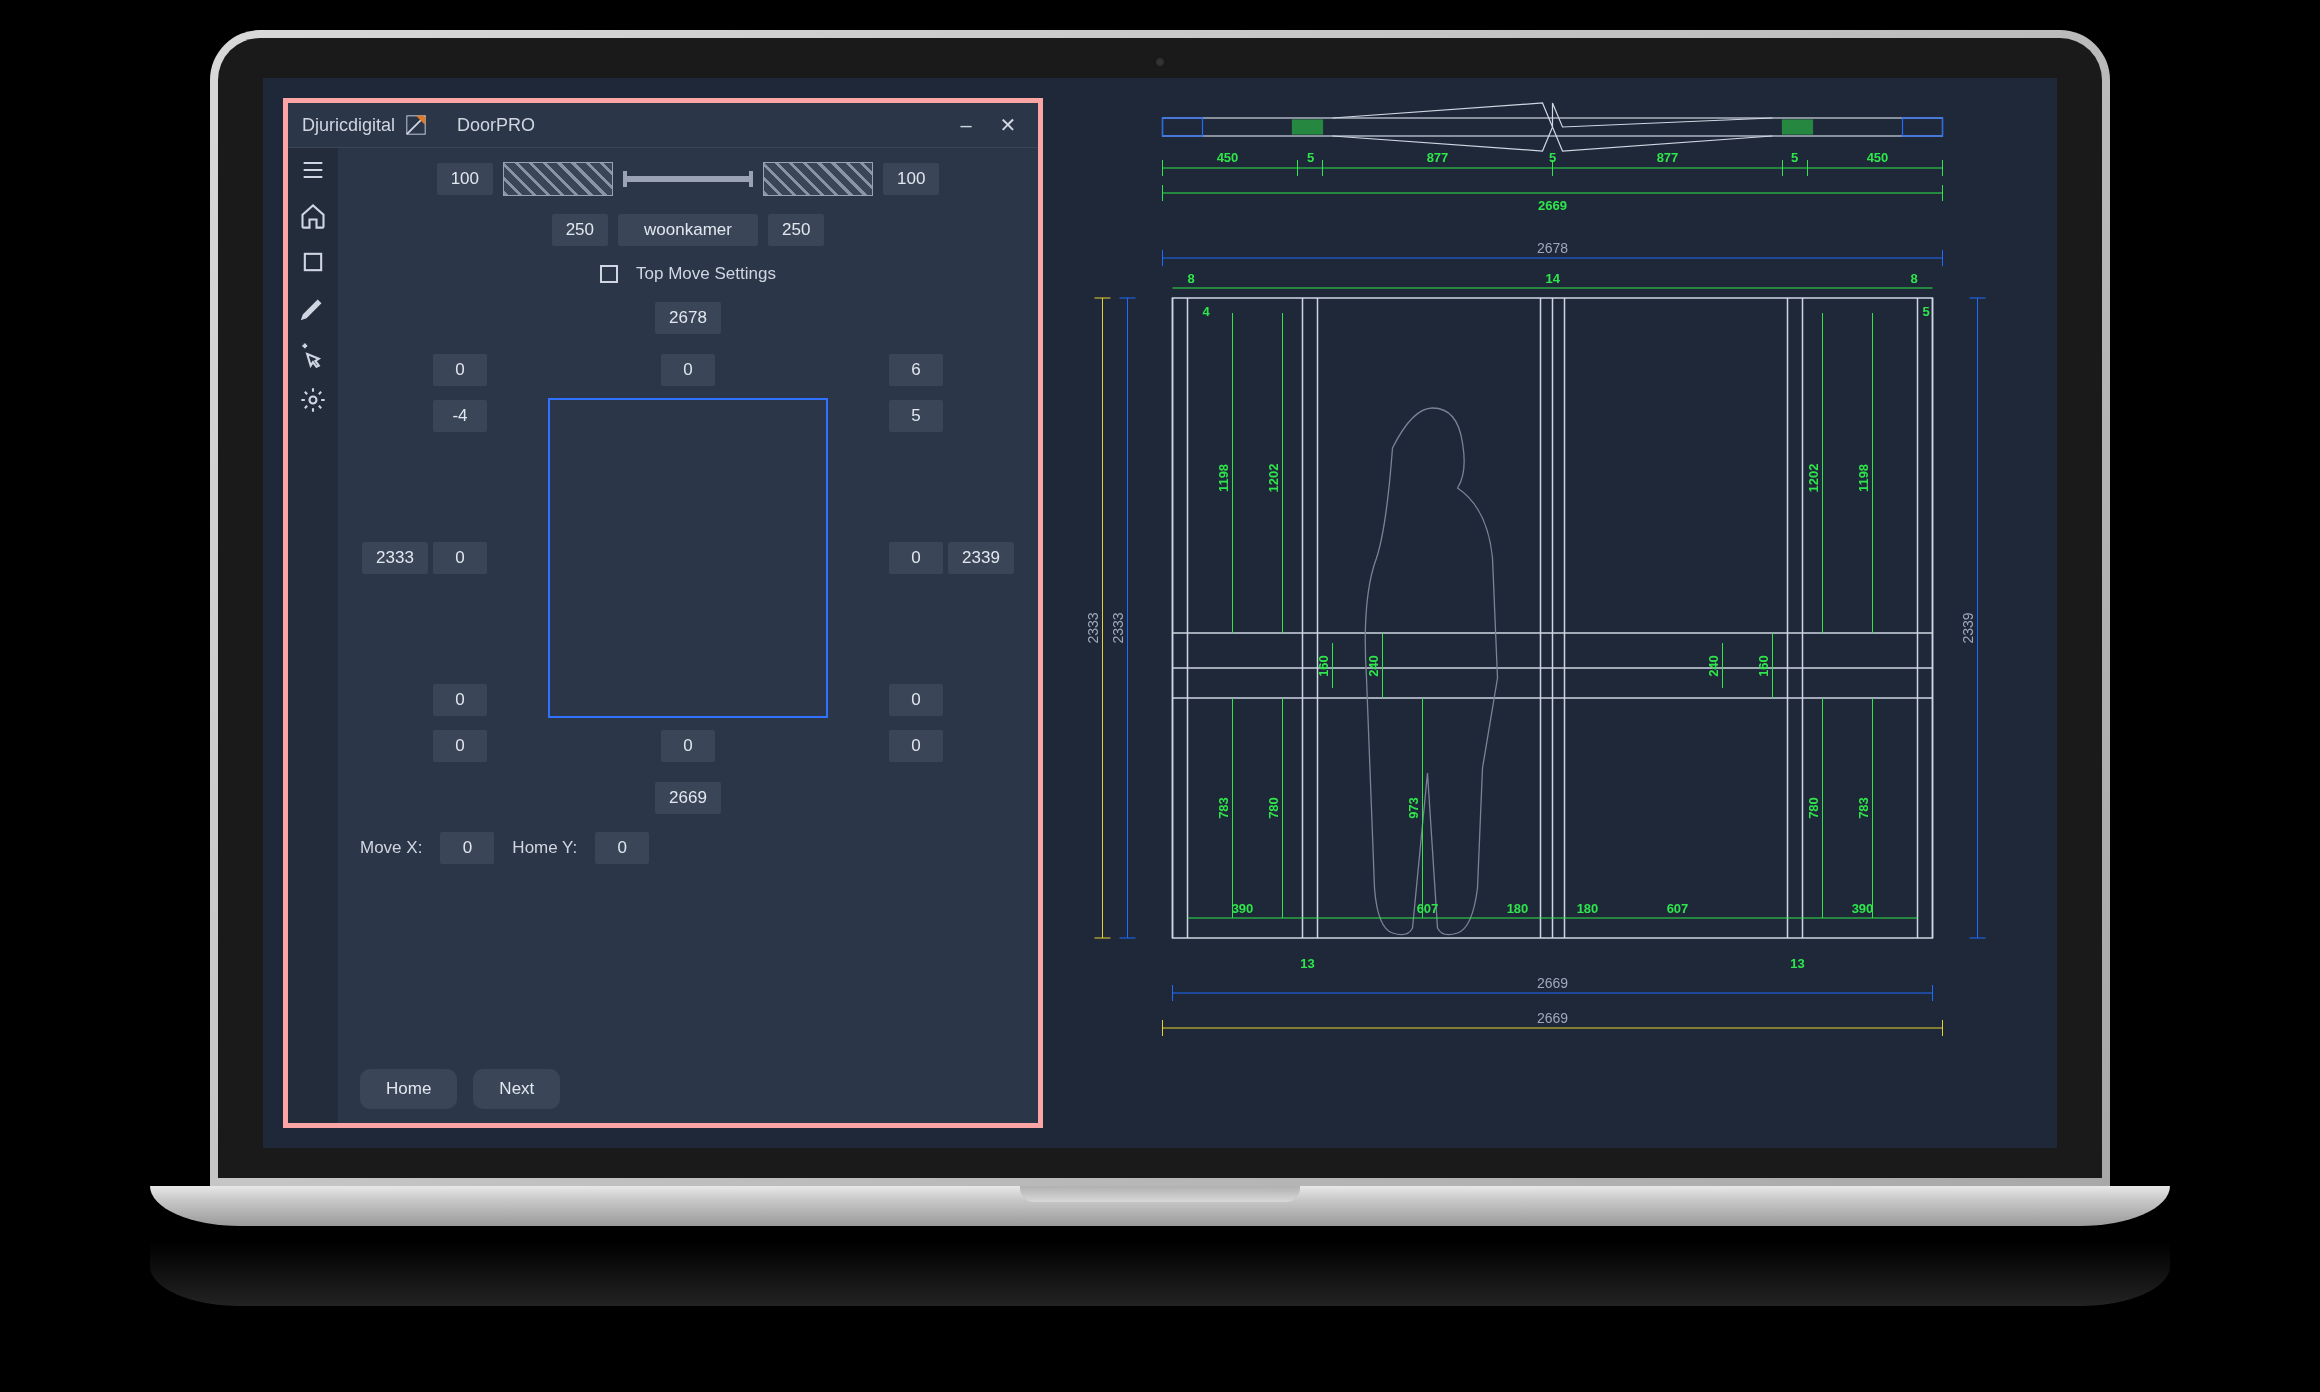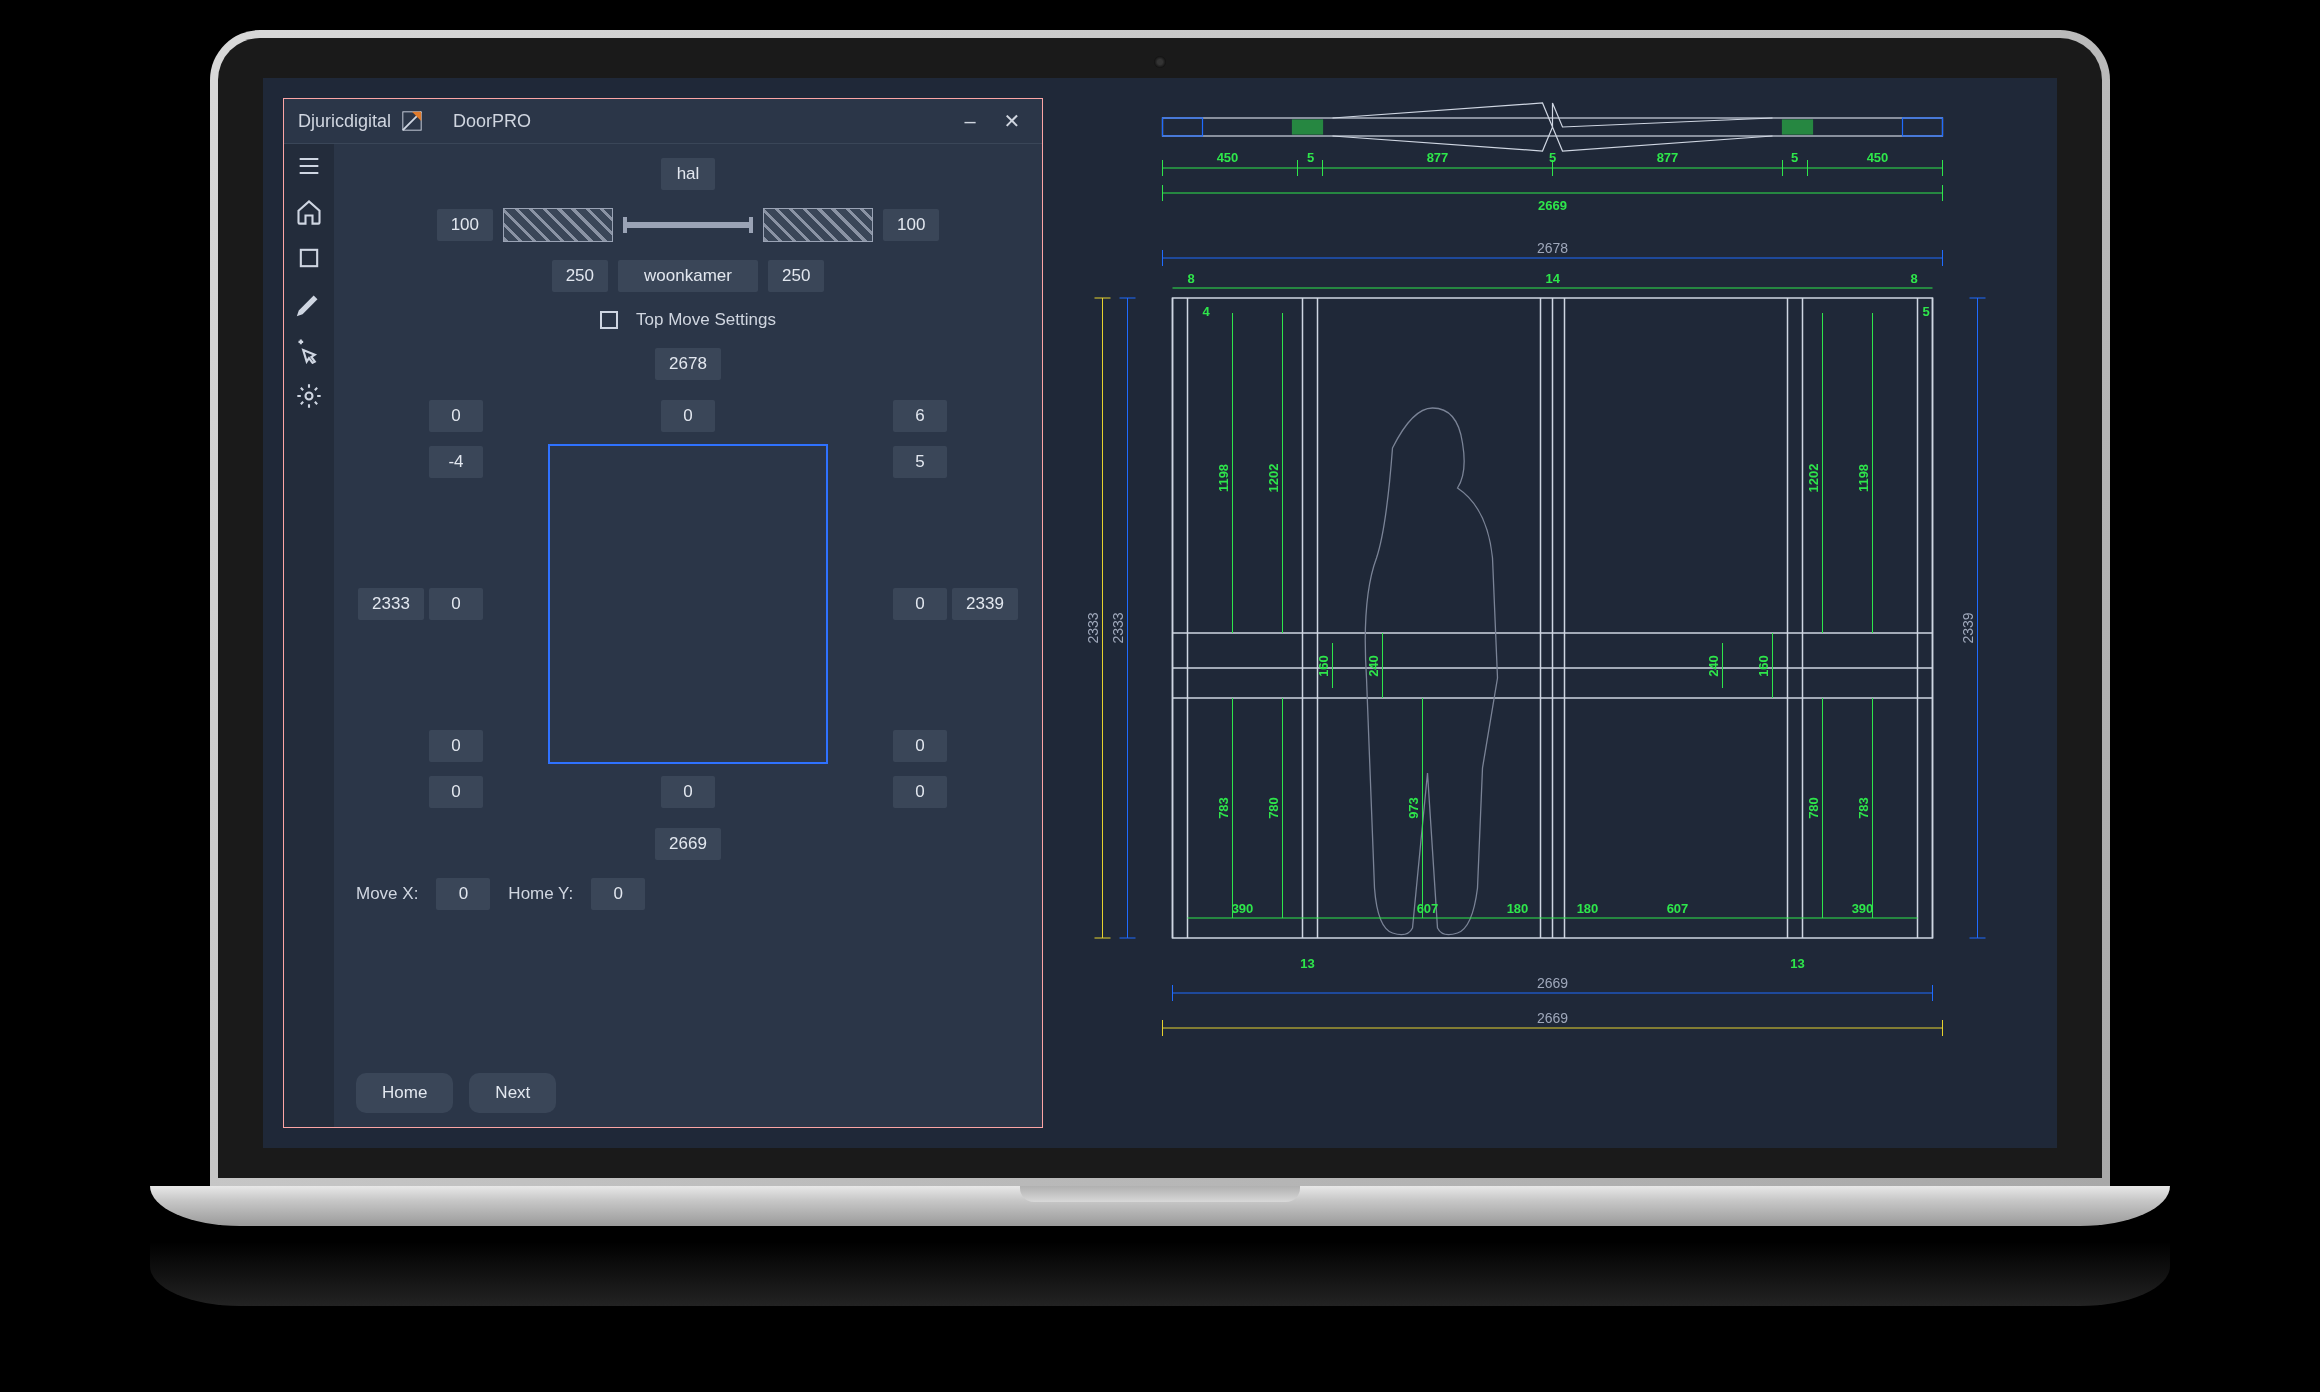--- a/index.html
+++ b/index.html
@@ -68,21 +68,21 @@
   margin: 0 -60px;
   background: linear-gradient(180deg, rgba(200,200,200,0.35), rgba(0,0,0,0) 80%);
   border-radius: 90px 90px 0 0 / 40px 40px 0 0;
   transform: scaleY(-1);
   opacity: 0.5;
 }
 
 
 .panel {
   background: #2b3648;
-  border: 1px solid #fca5a5;
+  border: 5px solid #fca5a5;
   width: 760px;
   display: flex;
   flex-direction: column;
   color: #d0d6e0;
 }
 .titlebar {
   display: flex;
   align-items: center;
   padding: 10px 14px;
   border-bottom: 1px solid #3a4658;
@@ -231,23 +231,20 @@
                 </div>
               <div class="tool">
                   <svg viewBox="0 0 24 24">
                     <circle cx="12" cy="12" r="3"></circle>
                     <path d="M12 2v3M12 19v3M2 12h3M19 12h3M5 5l2 2M17 17l2 2M19 5l-2 2M7 17l-2 2"></path>
                   </svg>
                 </div>
             </div>
 
             <div class="content">
-              <div class="row">
-                  <span class="val">hal</span>
-                </div>
               <div class="row">
                 <span class="val">100</span>
                 <div class="hatched"></div>
                 <div class="slider-track"></div>
                 <div class="hatched"></div>
                 <span class="val">100</span>
               </div>
               <div class="row">
                 <span class="val">250</span>
                 <span class="val" style="min-width:140px">woonkamer</span>

